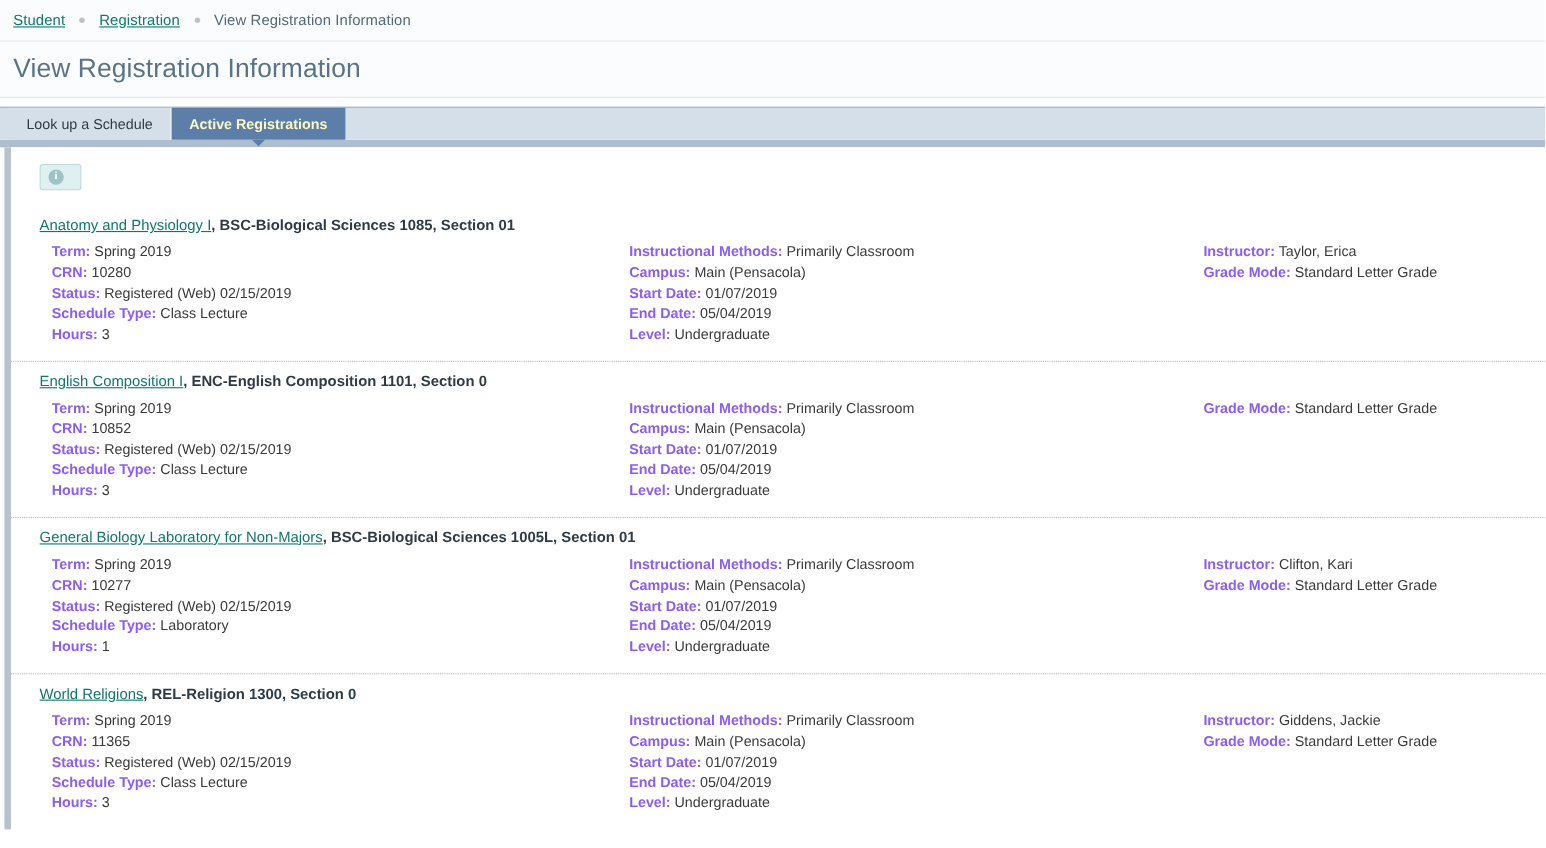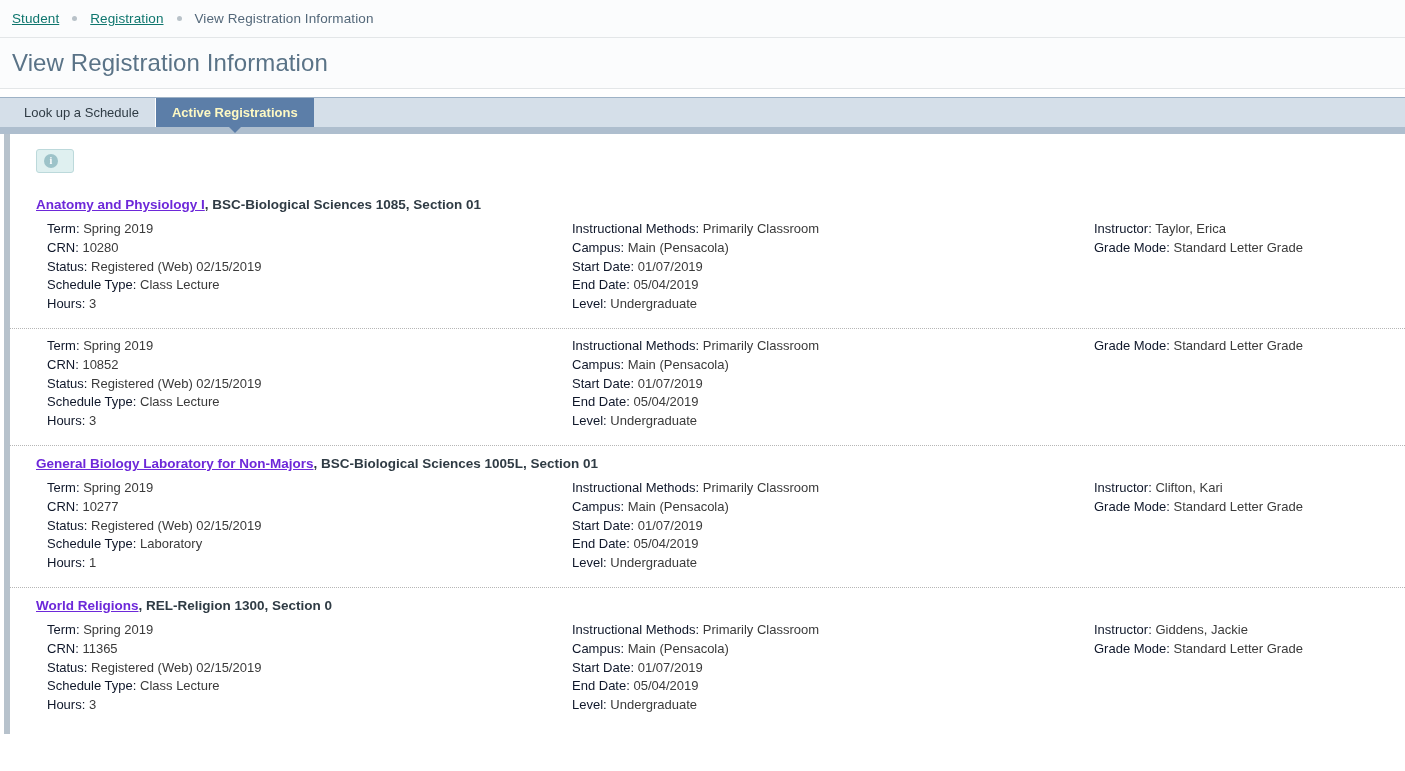--- a/index.html
+++ b/index.html
@@ -173,45 +173,45 @@
   }
   .course + .course { border-top: 1px dotted #b6b6b6; }
   .course-header {
     font-size: 13.5px;
     color: #2f3b44;
     font-weight: bold;
     padding: 10px 0 0 26px;
     letter-spacing: 0;
   }
   .course-link {
-    color: #6d28d9;
+    color: #0f766e;
     text-decoration: underline;
-    font-weight: bold;
+    font-weight: normal;
     cursor: pointer;
   }
   .course-meta { font-weight: bold; }
 
   .course-cols {
     display: flex;
     padding: 8px 0 14px 0;
   }
   .col { box-sizing: border-box; }
   .col-1 { width: 556px; padding-left: 37px; }
   .col-2 { width: 519px; padding-left: 6px; }
   .col-3 { flex: 1; padding-left: 9px; }
 
   .field {
     font-size: 13px;
     color: #3a3a3a;
     line-height: 18.8px;
     white-space: nowrap;
   }
   .field .lbl {
-    font-weight: normal;
-    color: #0f172a;
+    font-weight: bold;
+    color: #8b5cf6;
   }
 </style>
 </head>
 <body>
 
 <div id="app">
 
   <div class="breadcrumb-bar">
     <span class="crumb">Student</span>
     <span class="crumb-sep"></span>
@@ -265,20 +265,23 @@
               <div class="field"><span class="lbl">Level:</span> <span>Undergraduate</span></div>
             </div>
             <div class="col col-3">
               <div class="field"><span class="lbl">Instructor:</span> <span>Taylor, Erica</span></div>
               <div class="field"><span class="lbl">Grade Mode:</span> <span>Standard Letter Grade</span></div>
             </div>
           </div>
         </div>
 
         <div class="course">
+          <div class="course-header">
+            <span class="course-link">English Composition I</span><span class="course-meta">, ENC-English Composition 1101, Section 0</span>
+          </div>
           <div class="course-cols">
             <div class="col col-1">
               <div class="field"><span class="lbl">Term:</span> <span>Spring 2019</span></div>
               <div class="field"><span class="lbl">CRN:</span> <span>10852</span></div>
               <div class="field"><span class="lbl">Status:</span> <span>Registered (Web) 02/15/2019</span></div>
               <div class="field"><span class="lbl">Schedule Type:</span> <span>Class Lecture</span></div>
               <div class="field"><span class="lbl">Hours:</span> <span>3</span></div>
             </div>
             <div class="col col-2">
               <div class="field"><span class="lbl">Instructional Methods:</span> <span>Primarily Classroom</span></div>

